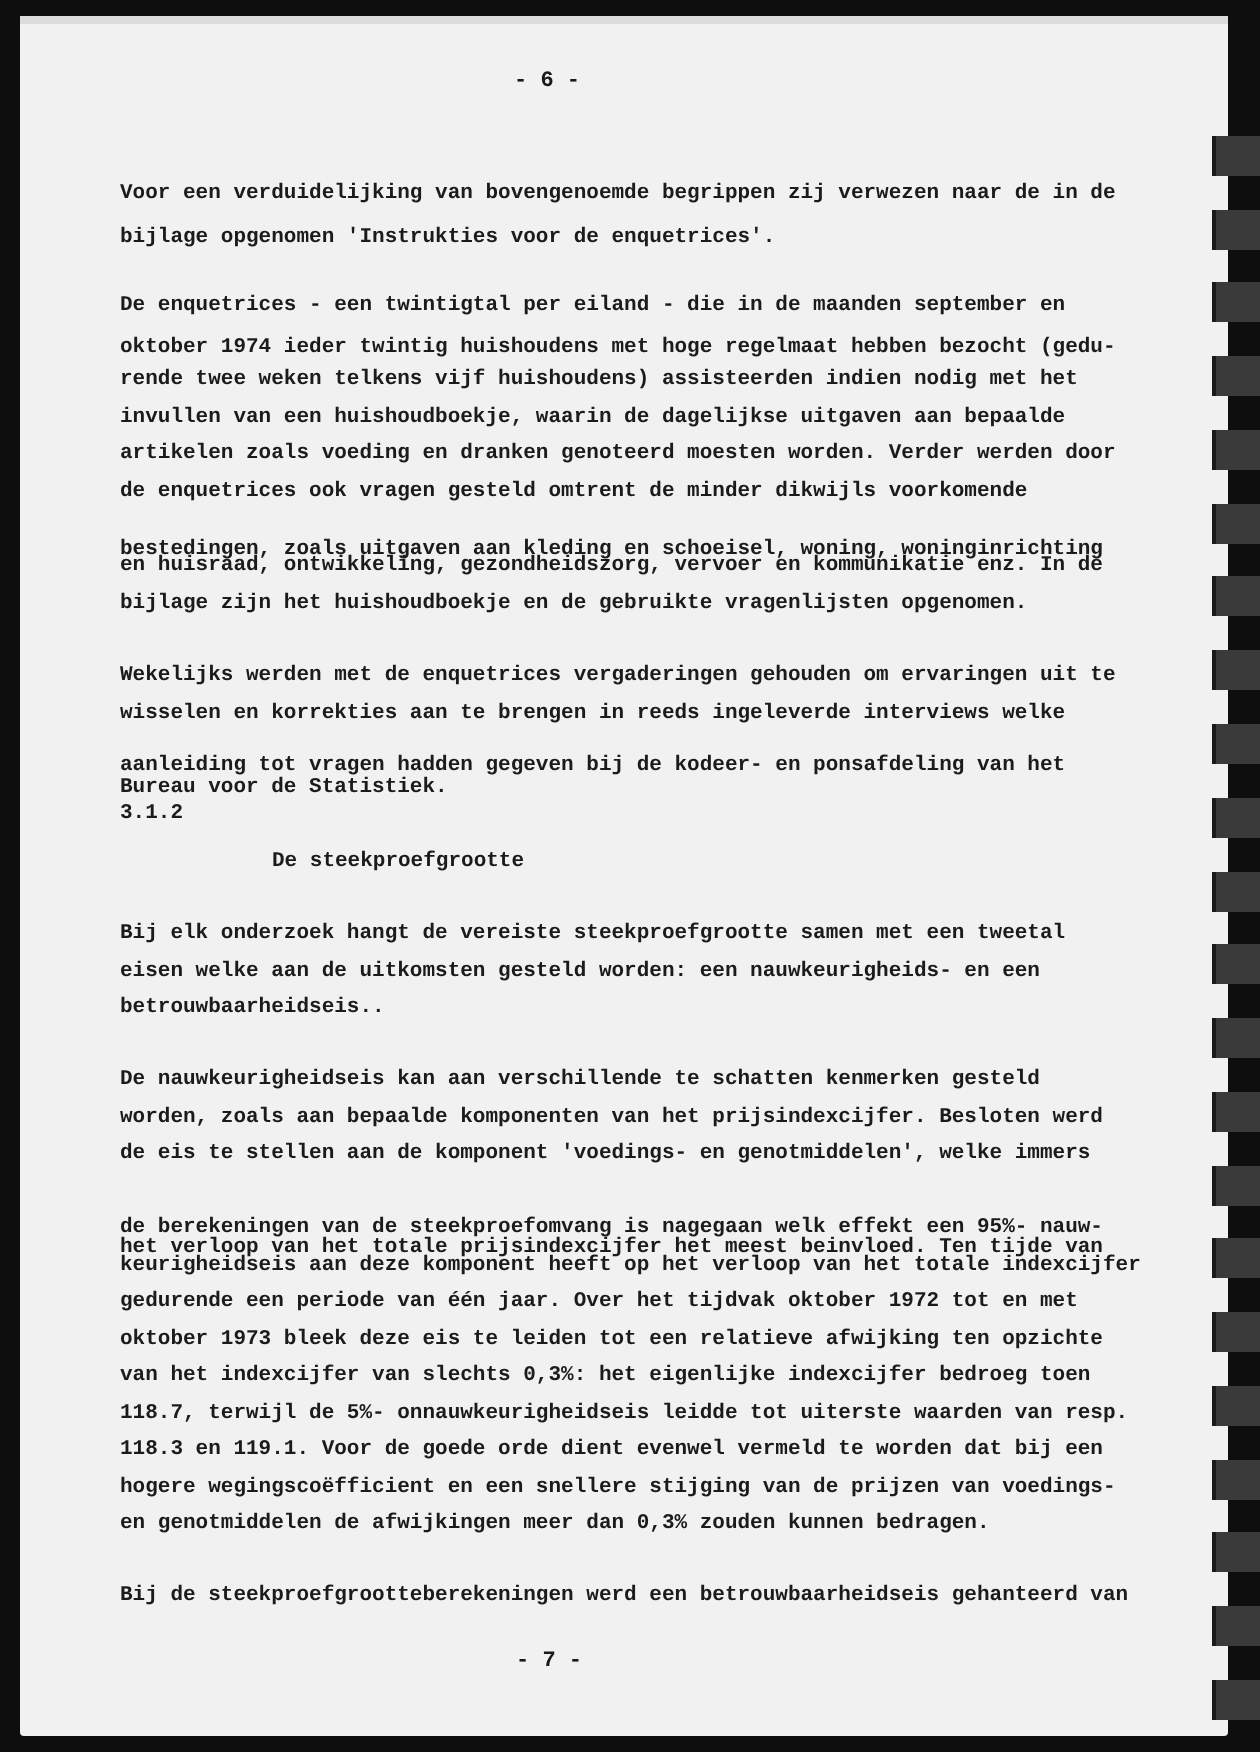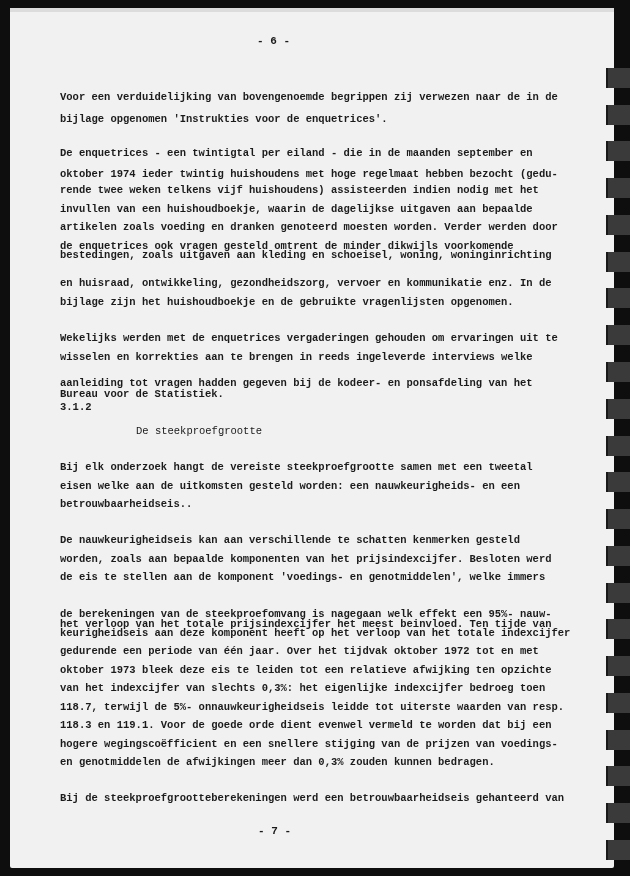--- a/index.html
+++ b/index.html
@@ -17,21 +17,21 @@
     border-left:2px solid #1a1a1a;
   }
   .pnum {
     position:absolute; font-size:11px; font-weight:bold; color:#1a1a1a; white-space:pre;
   }
   .line {
     position:absolute; left:60px; font-size:10.5px; font-weight:bold; color:#1b1b1b;
     white-space:pre; letter-spacing:0; line-height:14px;
   }
   .heading-num { position:absolute; left:60px; font-size:10.5px; font-weight:bold; color:#1b1b1b; white-space:pre; line-height:14px; }
-  .heading-title { position:absolute; left:136px; font-size:10.5px; font-weight:normal; color:#1b1b1b; white-space:pre; line-height:14px; }
+  .heading-title { position:absolute; left:136px; font-size:10.5px; font-weight:bold; color:#1b1b1b; white-space:pre; line-height:14px; }
 </style>
 </head>
 <body>
 
 <div class="page">
   <div class="page-topline"></div>
 </div>
 
 <div class="binding-tab" style="top:68px"></div>
 <div class="binding-tab" style="top:105px"></div>
@@ -60,21 +60,21 @@
 
 <div class="line" style="top:90px">Voor een verduidelijking van bovengenoemde begrippen zij verwezen naar de in de</div>
 <div class="line" style="top:112px">bijlage opgenomen 'Instrukties voor de enquetrices'.</div>
 
 <div class="line" style="top:146px">De enquetrices - een twintigtal per eiland - die in de maanden september en</div>
 <div class="line" style="top:167px">oktober 1974 ieder twintig huishoudens met hoge regelmaat hebben bezocht (gedu-</div>
 <div class="line" style="top:183px">rende twee weken telkens vijf huishoudens) assisteerden indien nodig met het</div>
 <div class="line" style="top:202px">invullen van een huishoudboekje, waarin de dagelijkse uitgaven aan bepaalde</div>
 <div class="line" style="top:220px">artikelen zoals voeding en dranken genoteerd moesten worden. Verder werden door</div>
 <div class="line" style="top:239px">de enquetrices ook vragen gesteld omtrent de minder dikwijls voorkomende</div>
-<div class="line" style="top:248px">bestedingen, zoals uitgaven aan kleding en schoeisel, woning, woninginrichting</div>
+<div class="line" style="top:268px">bestedingen, zoals uitgaven aan kleding en schoeisel, woning, woninginrichting</div>
 <div class="line" style="top:276px">en huisraad, ontwikkeling, gezondheidszorg, vervoer en kommunikatie enz. In de</div>
 <div class="line" style="top:295px">bijlage zijn het huishoudboekje en de gebruikte vragenlijsten opgenomen.</div>
 
 <div class="line" style="top:331px">Wekelijks werden met de enquetrices vergaderingen gehouden om ervaringen uit te</div>
 <div class="line" style="top:350px">wisselen en korrekties aan te brengen in reeds ingeleverde interviews welke</div>
 <div class="line" style="top:376px">aanleiding tot vragen hadden gegeven bij de kodeer- en ponsafdeling van het</div>
 <div class="line" style="top:387px">Bureau voor de Statistiek.</div>
 
 <div class="heading-num" style="top:400px">3.1.2</div>
 <div class="heading-title" style="top:424px">De steekproefgrootte</div>

